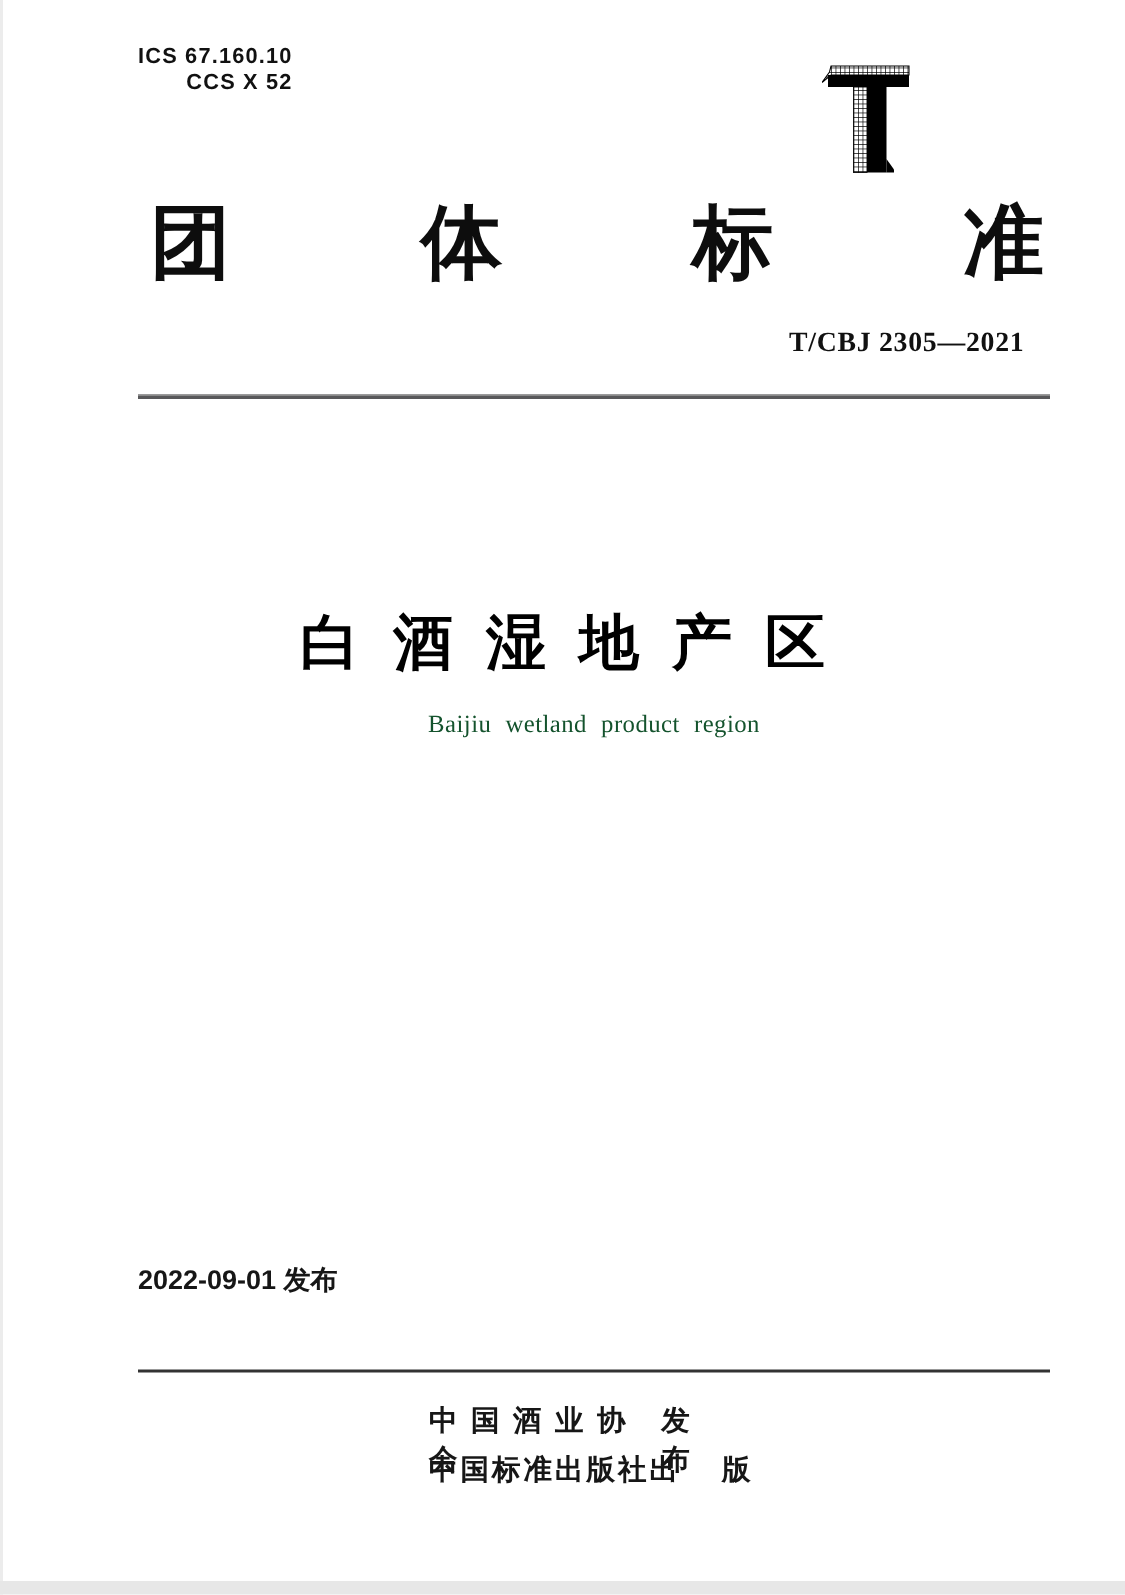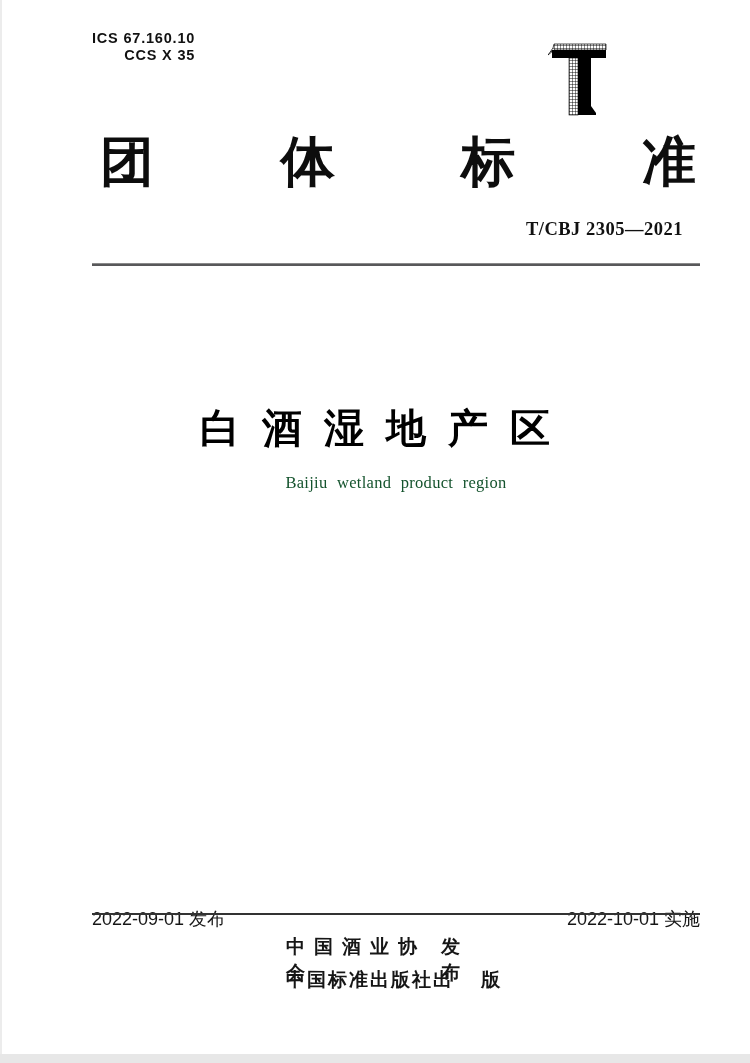--- a/index.html
+++ b/index.html
@@ -93,26 +93,26 @@
     text-align: center;
     font-family: "Liberation Serif", serif;
     font-weight: 400;
     font-size: 16.5px;
     word-spacing: 5px;
     letter-spacing: 0.3px;
     color: #14532d;
   }
   .dates {
     position: absolute;
-    left: 92px; top: 907px;
+    left: 92px; top: 841px;
     width: 608px;
     display: flex;
     justify-content: space-between;
     font-size: 18px;
-    font-weight: 400;
+    font-weight: 700;
     color: #161616;
   }
   .rule-bottom {
     position: absolute;
     left: 92px; top: 913px;
     width: 608px; height: 2px;
     background: #333;
   }
   .publishers {
     position: absolute;
@@ -131,21 +131,21 @@
   .publisher-row .name-tight  { letter-spacing: 2px; }
   .publisher-row .action      { letter-spacing: 12px; margin-right: -12px; }
 </style>
 </head>
 <body>
 
 <div class="page">
 
   <div class="meta">
     <div>ICS 67.160.10</div>
-    <div>CCS X 35</div>
+    <div>CCS X 52</div>
   </div>
 
   <div class="logo">
     <svg width="60" height="78" viewBox="0 0 60 78" xmlns="http://www.w3.org/2000/svg">
       <defs>
         <pattern id="hatch" width="3" height="3" patternUnits="userSpaceOnUse">
           <rect width="3" height="3" fill="#ffffff"></rect>
           <path d="M0 0 H3 M0 0 V3" stroke="#000" stroke-width="0.9"></path>
         </pattern>
       </defs>
@@ -167,21 +167,20 @@
   <div class="std-num">T/CBJ 2305—2021</div>
 
   <div class="rule-top"></div>
 
   <div class="title-cn">白酒湿地产区</div>
 
   <div class="title-en">Baijiu wetland product region</div>
 
   <div class="dates">
     <span>2022-09-01 发布</span>
-    <span>2022-10-01 实施</span>
   </div>
 
   <div class="rule-bottom"></div>
 
   <div class="publishers">
     <div class="publisher-row">
       <span class="name-spaced">中国酒业协会</span>
       <span class="action">发 布</span>
     </div>
     <div class="publisher-row">

